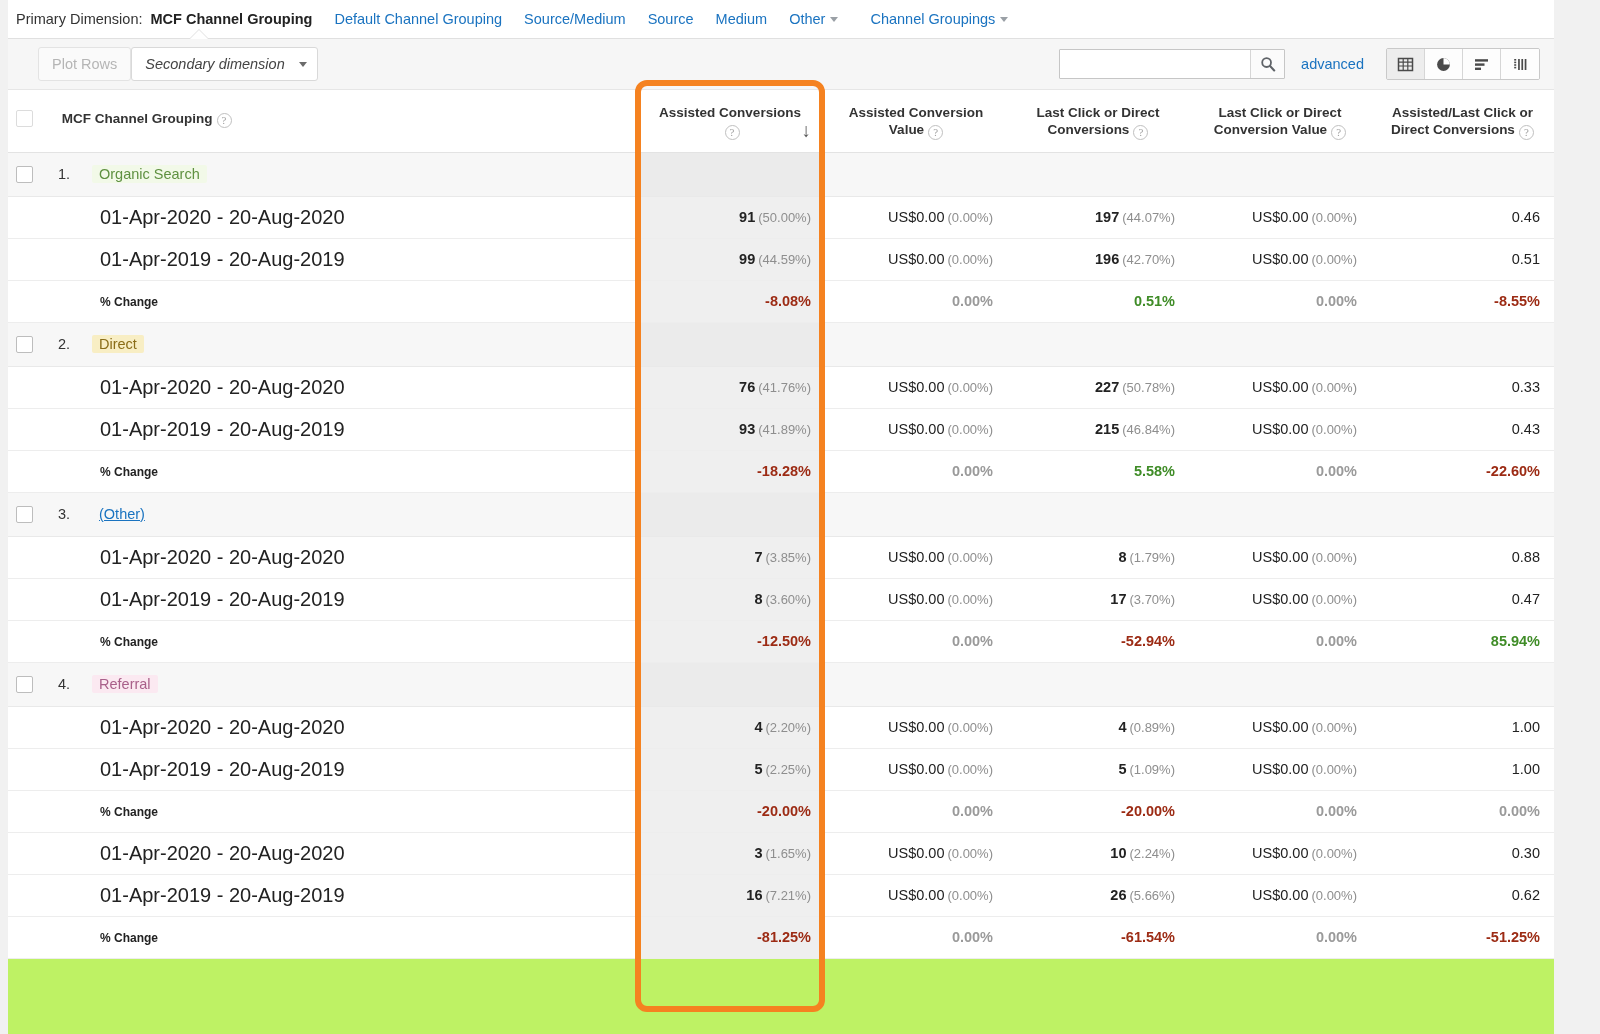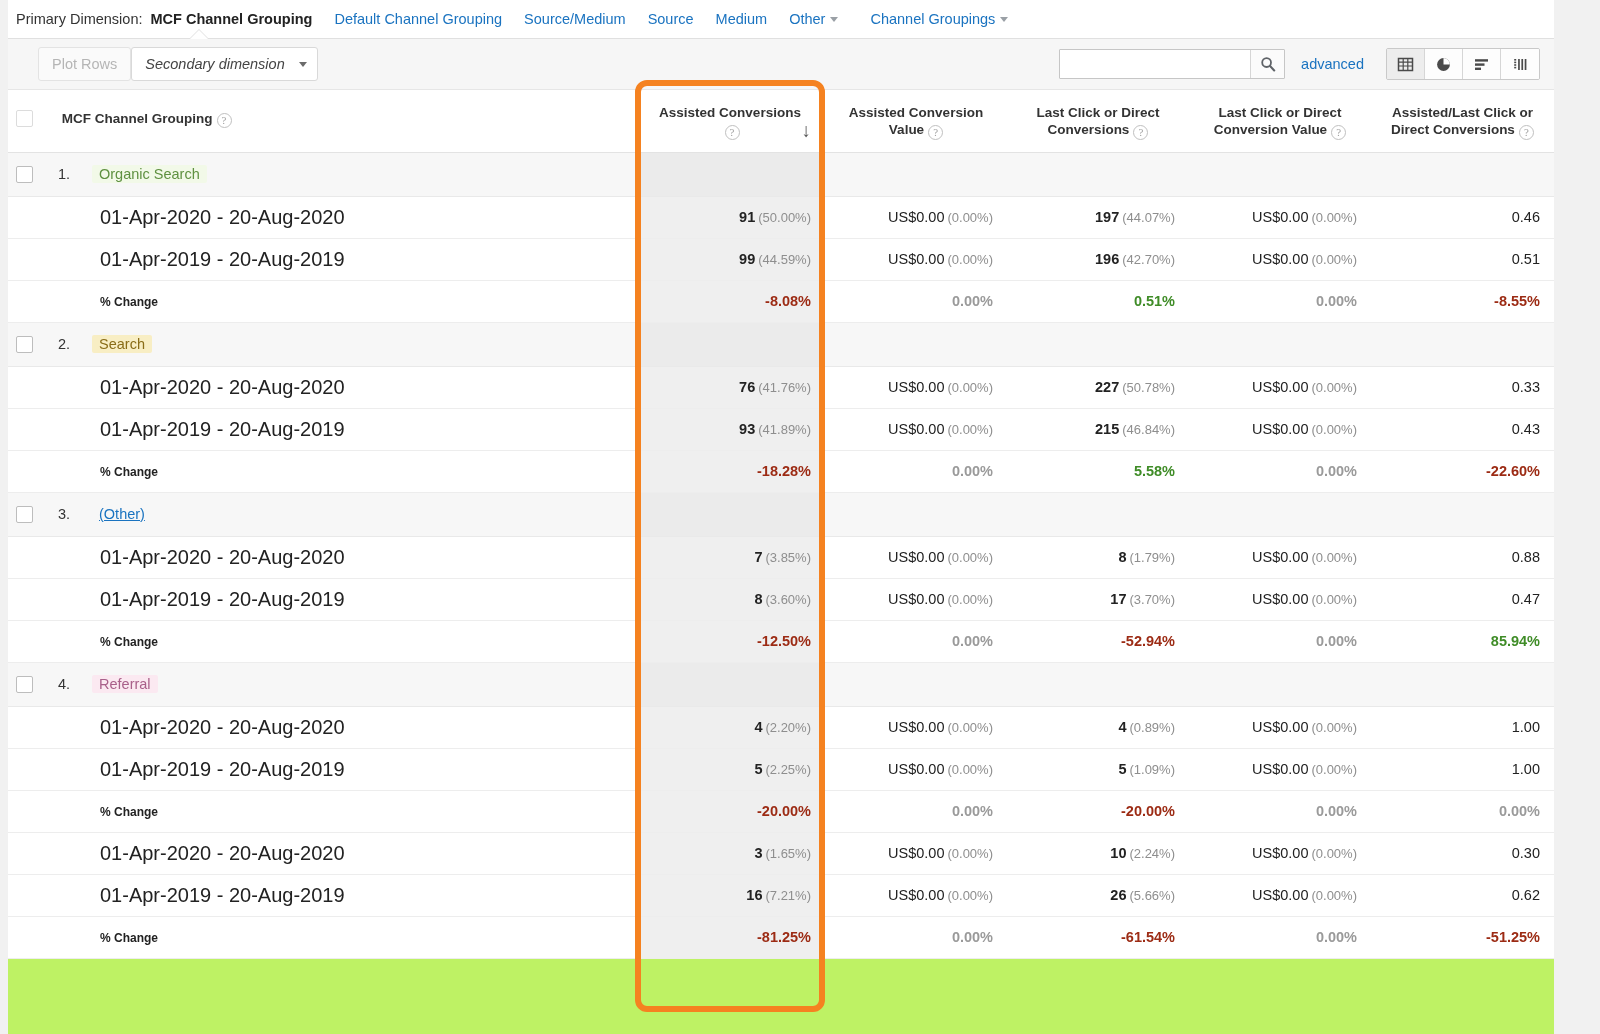--- a/index.html
+++ b/index.html
@@ -469,21 +469,21 @@
           </tr>
           <tr>
             <td class="dim-cell"><span class="pct-label">% Change</span></td>
             <td class="num ac-col"><span class="chg-neg">-8.08%</span></td>
             <td class="num"><span class="chg-zero">0.00%</span></td>
             <td class="num"><span class="chg-pos">0.51%</span></td>
             <td class="num"><span class="chg-zero">0.00%</span></td>
             <td class="num"><span class="chg-neg">-8.55%</span></td>
           </tr>
           <tr class="group-row">
-            <td class="dim-cell"><span class="cb"></span><span class="row-index">2.</span><span class="chip direct">Search</span></td>
+            <td class="dim-cell"><span class="cb"></span><span class="row-index">2.</span><span class="chip direct">Direct</span></td>
             <td class="num ac-col"></td>
             <td class="num"></td>
             <td class="num"></td>
             <td class="num"></td>
             <td class="num"></td>
           </tr>
           <tr>
             <td class="dim-cell"><span class="date-label">01-Apr-2020 - 20-Aug-2020</span></td>
             <td class="num ac-col"><span class="val">76</span><span class="sub">(41.76%)</span></td>
             <td class="num"><span class="val plain">US$0.00</span><span class="sub">(0.00%)</span></td>

